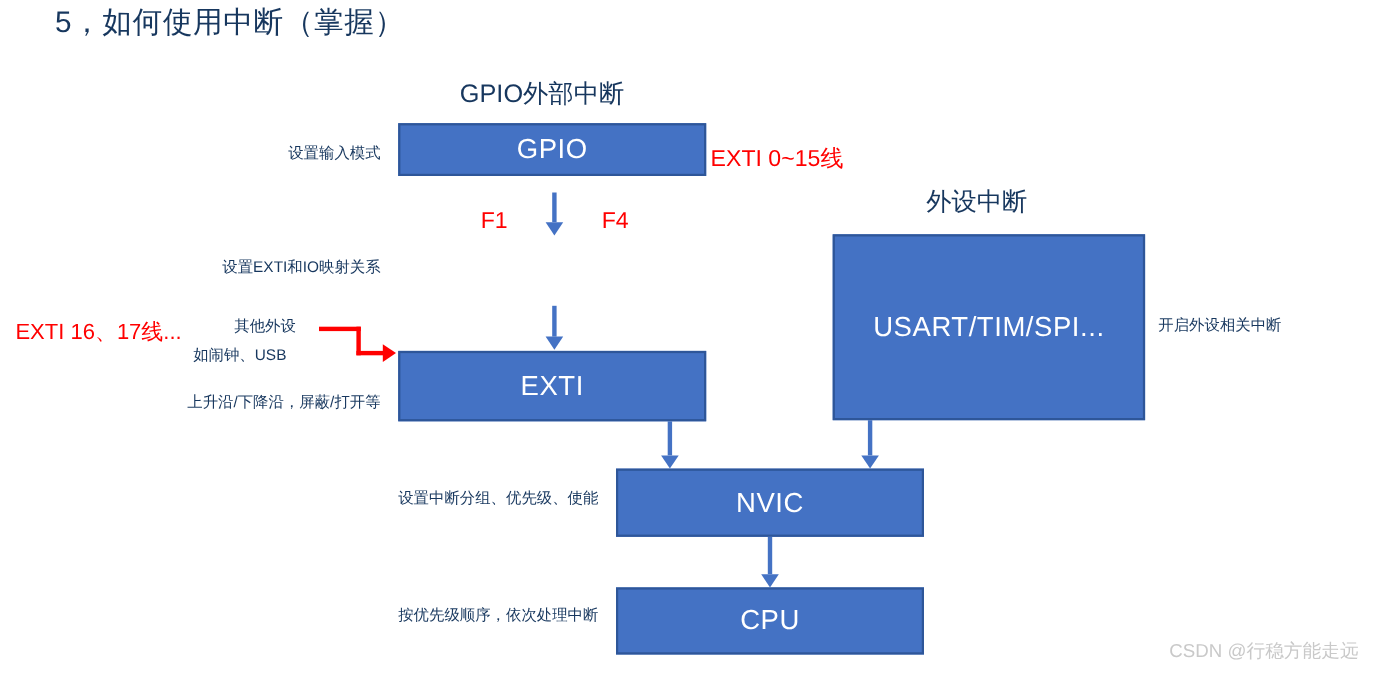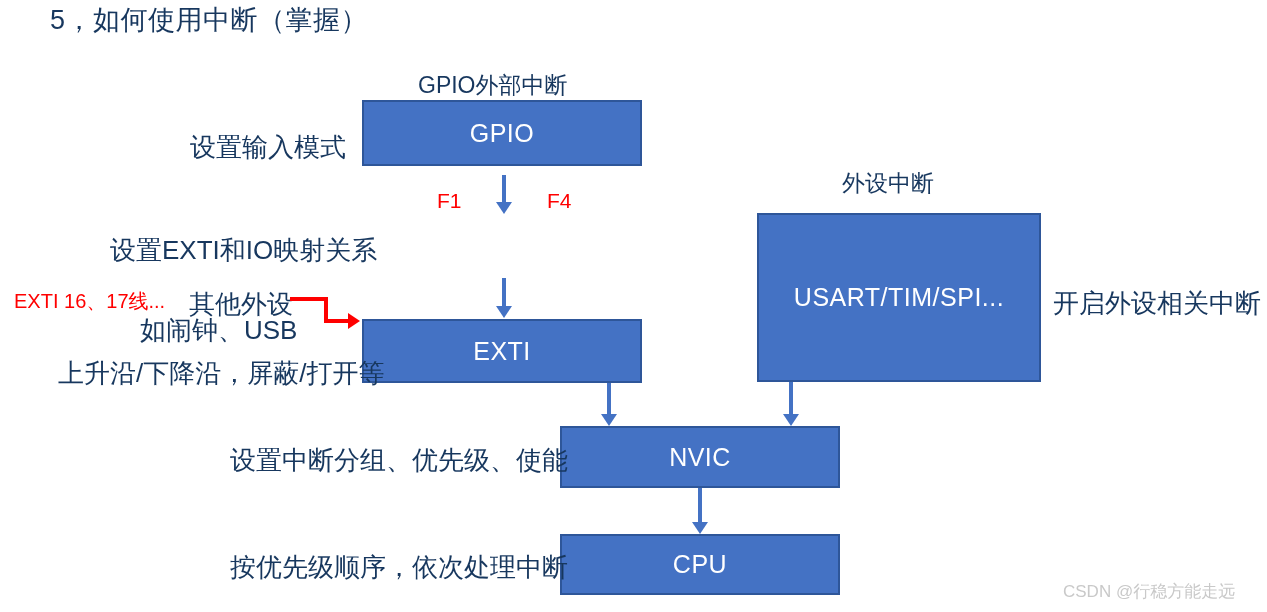--- a/index.html
+++ b/index.html
@@ -47,21 +47,21 @@
     display: flex;
     align-items: center;
     justify-content: center;
     font-size: 25px;
     letter-spacing: 0.5px;
     text-align: center;
   }
 
   
   .label-navy {
-    font-size: 26px;
+    font-size: 14px;
     color: #17375E;
     white-space: nowrap;
     line-height: 1.25;
   }
   .label-navy.right-align { text-align: right; }
   .label-navy.center-align { text-align: center; }
 
   
   .label-red {
     font-size: 21px;
@@ -119,24 +119,25 @@
 </style>
 </head>
 <body>
 
 <div id="canvas">
 
   <div class="abs slide-title">5，如何使用中断（掌握）</div>
 
   <div class="abs section-heading" style="left:418px; top:70px;">GPIO外部中断</div>
 
-  <div class="abs box" style="left:362px; top:100px; width:280px; height:66px;">GPIO</div>
+  <div class="abs box" style="left:362px; top:112px; width:280px; height:48px;">GPIO</div>
 
   <div class="abs label-navy right-align" style="left:150px; top:131px; width:196px;">设置输入模式</div>
 
+  <div class="abs label-red" style="left:646px; top:130px;">EXTI 0~15线</div>
 
   <div class="abs arrow-v" style="left:486px; top:175px; width:36px; height:39px;">
     <div class="shaft" style="height:27px;"></div>
     <div class="head"></div>
   </div>
 
   <div class="abs label-red" style="left:437px; top:189px;">F1</div>
   <div class="abs label-red" style="left:547px; top:189px;">F4</div>
 
 

